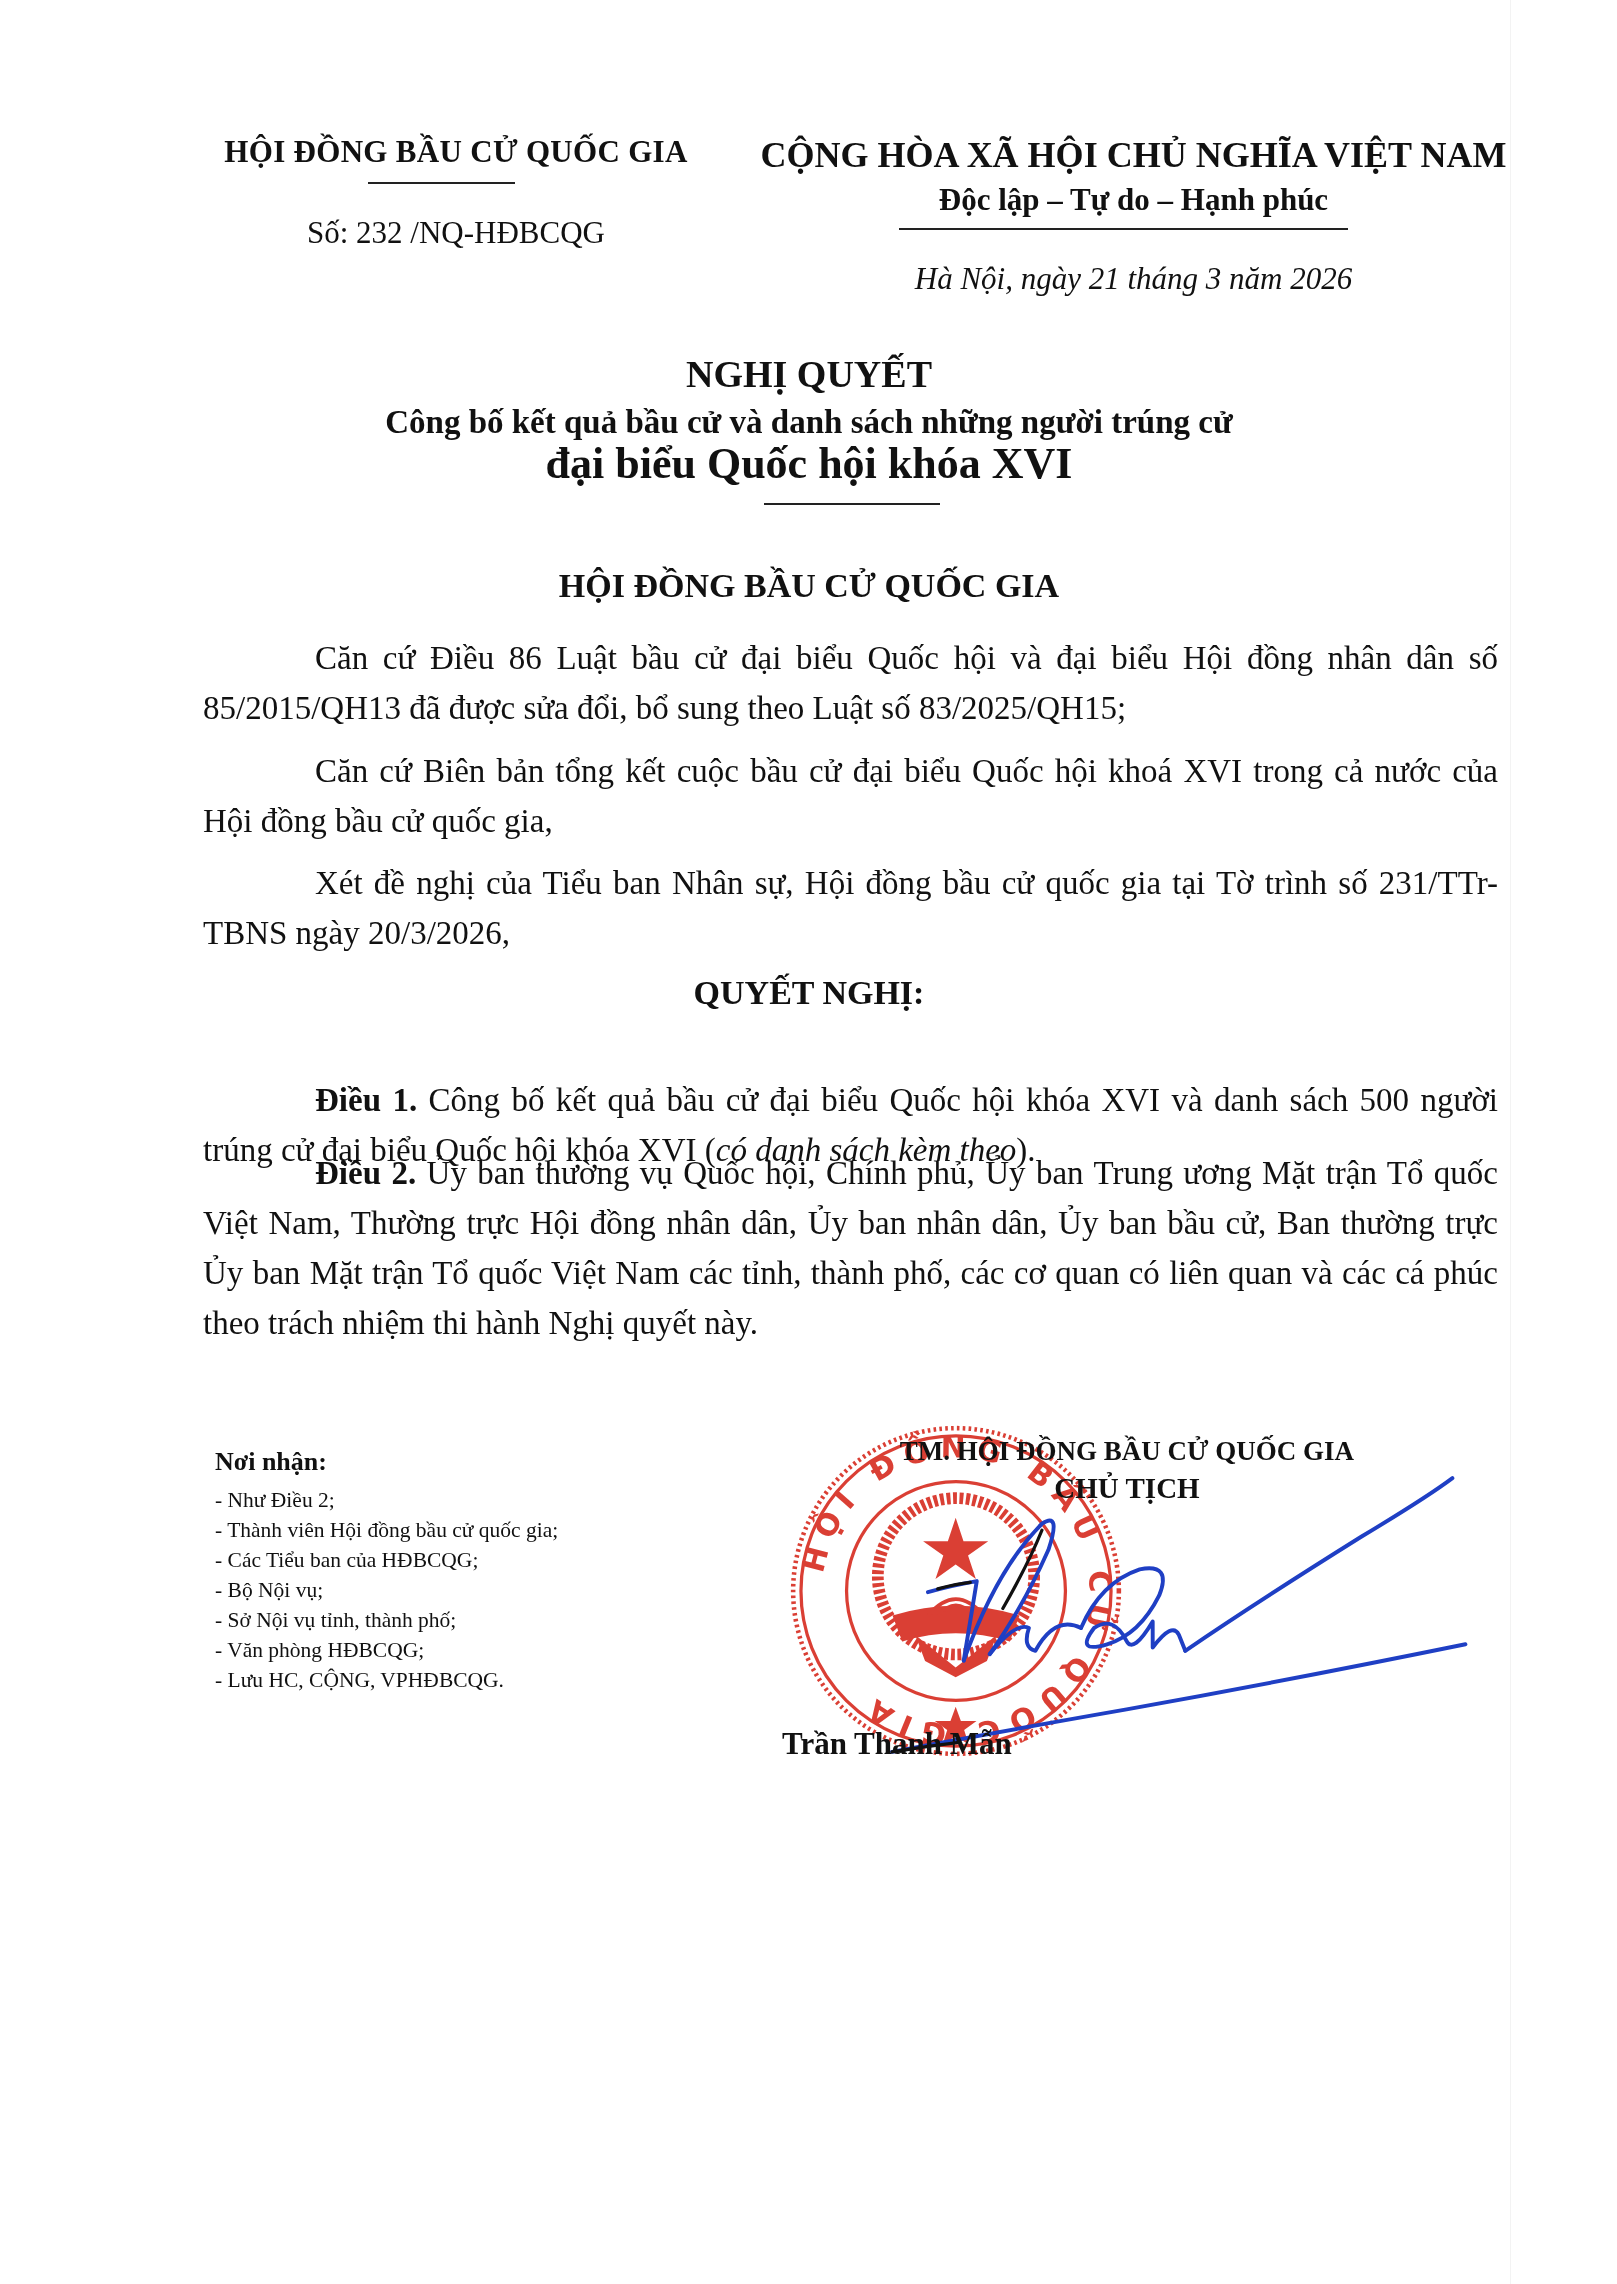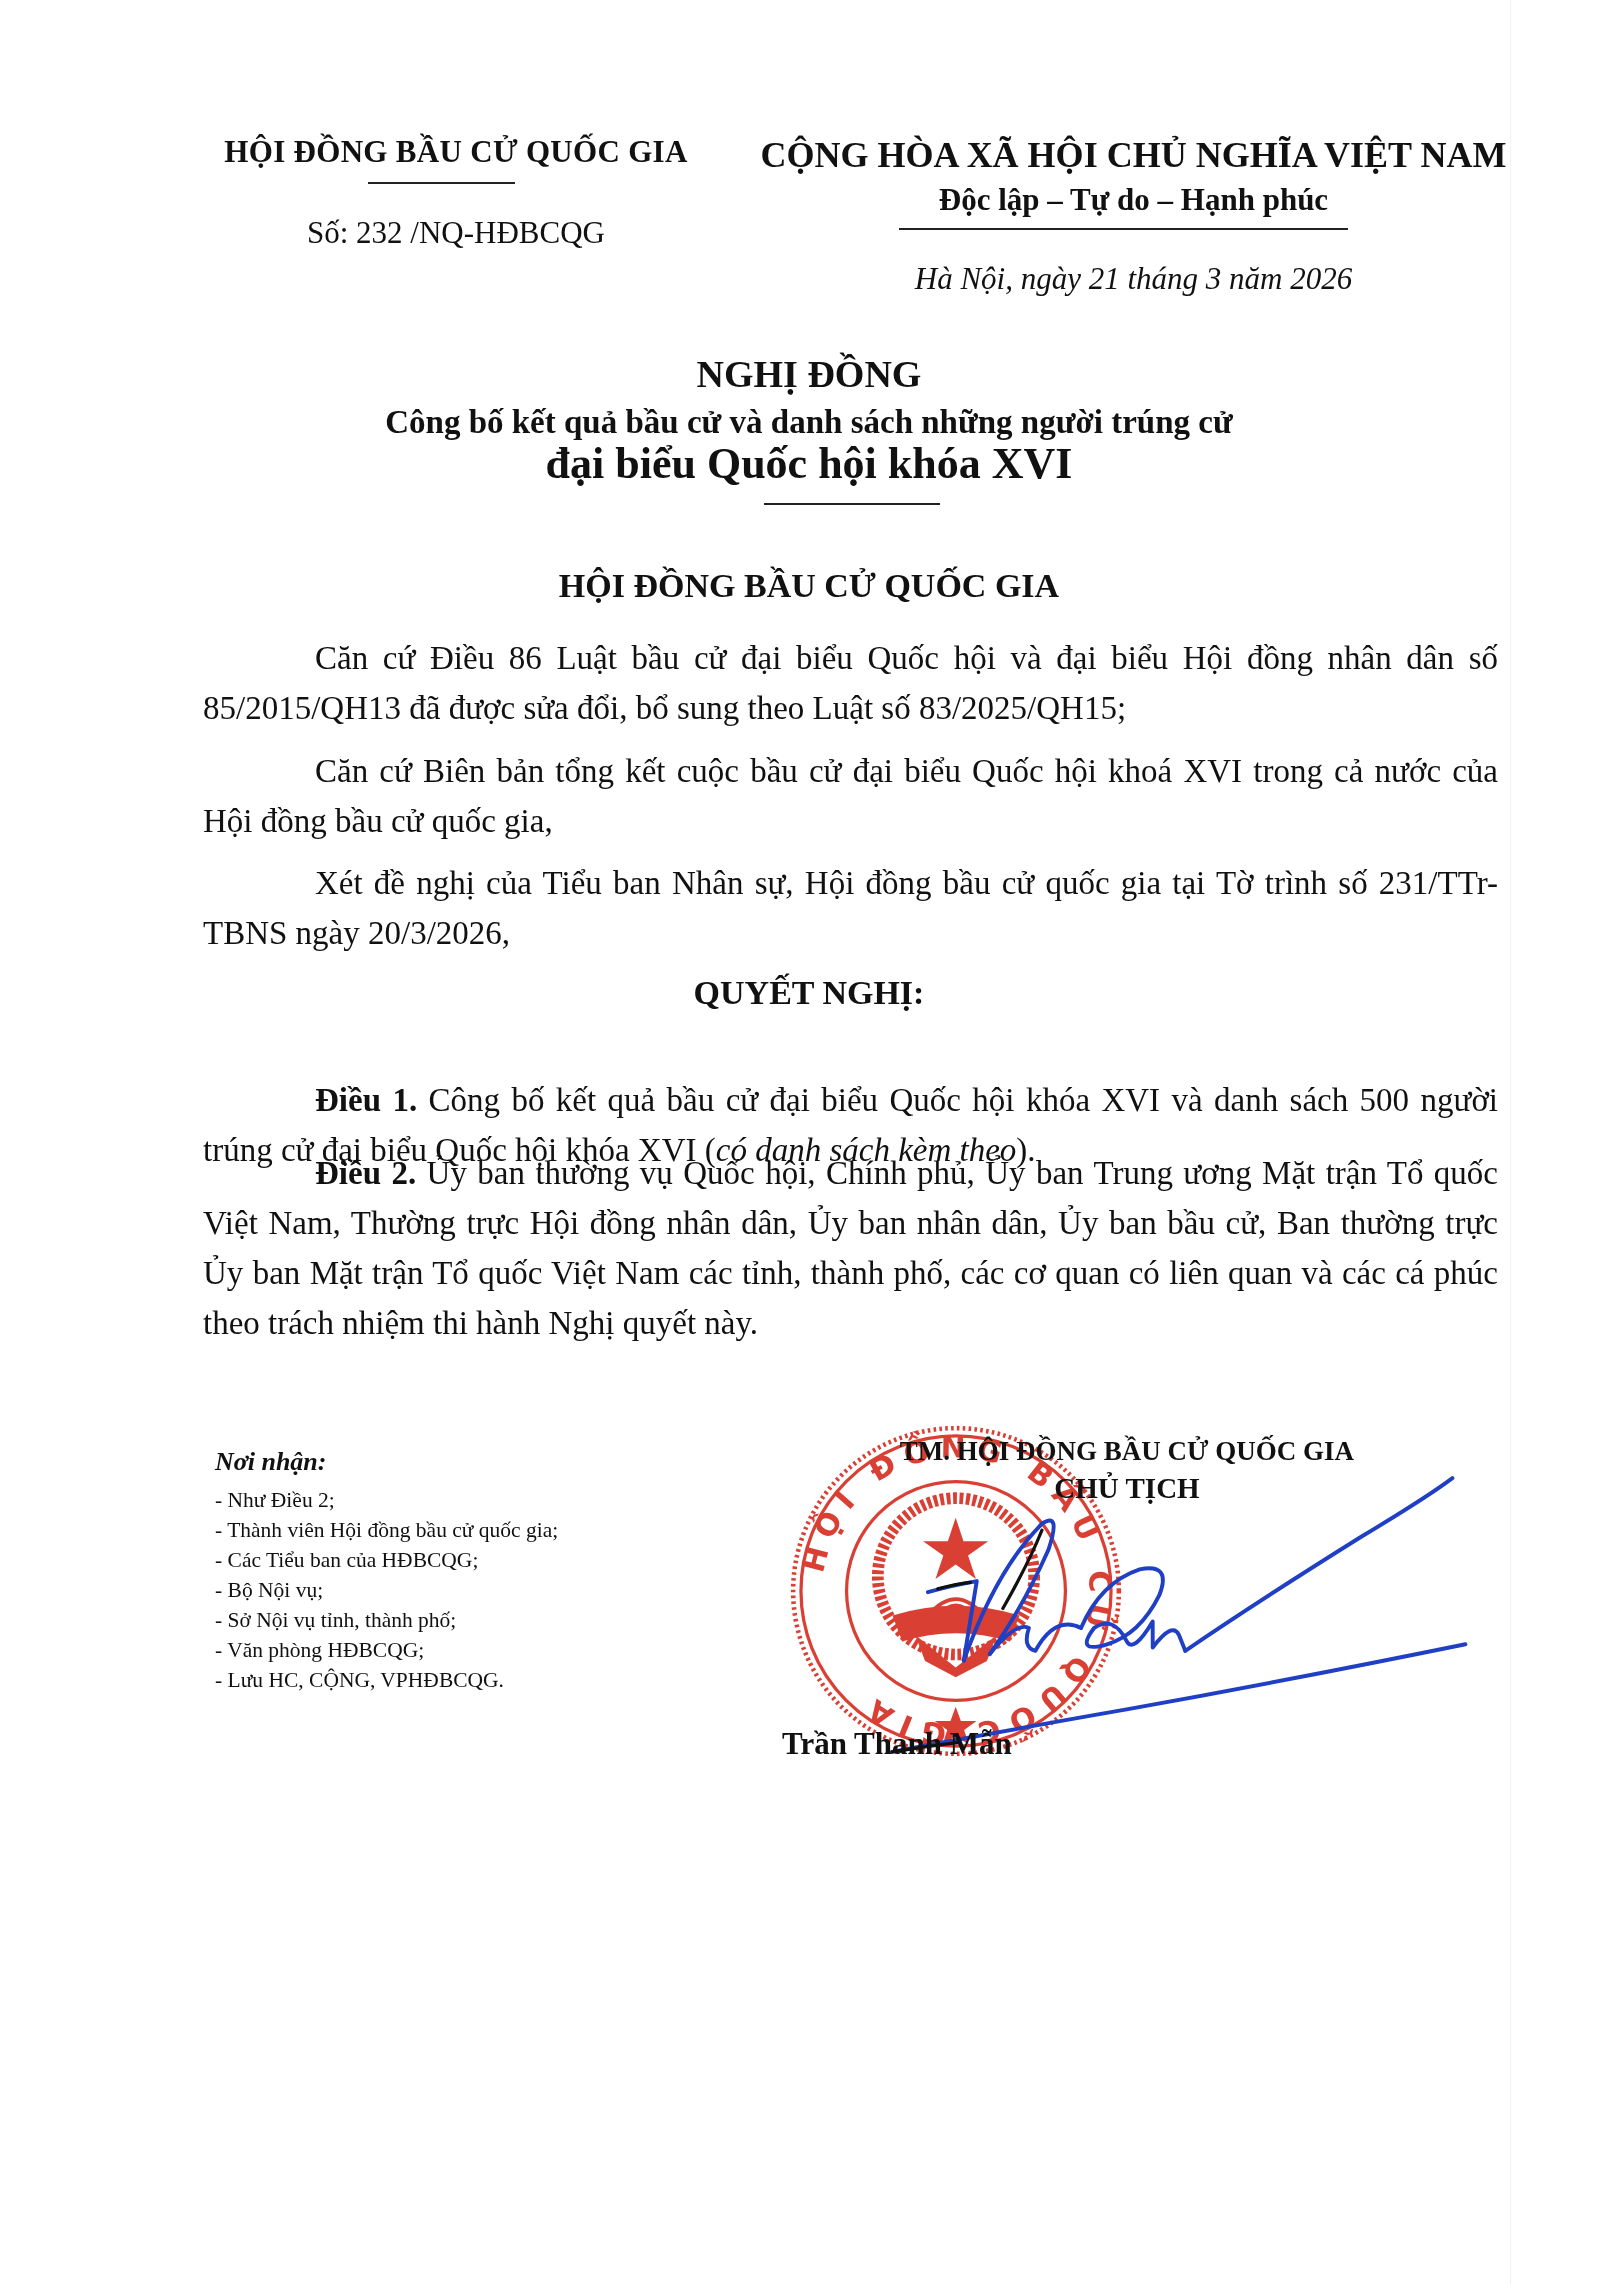--- a/index.html
+++ b/index.html
@@ -85,21 +85,21 @@
     .decide-heading {
       left: 0; top: 974px; width: 1618px;
       text-align: center; font-size: 34px; font-weight: bold;
     }
     .para-4 { top: 1075px; }
     .para-5 { top: 1148px; }
 
     
     .recip-title {
       left: 215px; top: 1447px;
-      font-size: 26px; font-weight: bold; font-style: italic;
+      font-size: 26px; font-weight: bold; 
     }
     .recip-list {
       left: 215px; top: 1485px;
       font-size: 21.5px; line-height: 30px;
       margin: 0; padding: 0; list-style: none;
     }
 
     
     .sig-org {
       left: 782px; top: 1436px; width: 690px;
@@ -129,21 +129,21 @@
 
 <div class="abs hdr-left-org">HỘI ĐỒNG BẦU CỬ QUỐC GIA</div>
 <div class="abs hdr-left-rule"></div>
 <div class="abs hdr-left-num">Số: 232 /NQ-HĐBCQG</div>
 
 <div class="abs hdr-right-country">CỘNG HÒA XÃ HỘI CHỦ NGHĨA VIỆT NAM</div>
 <div class="abs hdr-right-motto">Độc lập – Tự do – Hạnh phúc</div>
 <div class="abs hdr-right-rule"></div>
 <div class="abs hdr-right-date">Hà Nội, ngày 21 tháng 3 năm 2026</div>
 
-<div class="abs title-main">NGHỊ ĐỒNG</div>
+<div class="abs title-main">NGHỊ QUYẾT</div>
 <div class="abs title-sub1">Công bố kết quả bầu cử và danh sách những người trúng cử</div>
 <div class="abs title-sub2">đại biểu Quốc hội khóa XVI</div>
 <div class="abs title-rule"></div>
 
 <div class="abs council-heading">HỘI ĐỒNG BẦU CỬ QUỐC GIA</div>
 
 <div class="abs para para-1">Căn cứ Điều 86 Luật bầu cử đại biểu Quốc hội và đại biểu Hội đồng nhân dân số 85/2015/QH13 đã được sửa đổi, bổ sung theo Luật số 83/2025/QH15;</div>
 <div class="abs para para-2">Căn cứ Biên bản tổng kết cuộc bầu cử đại biểu Quốc hội khoá XVI trong cả nước của Hội đồng bầu cử quốc gia,</div>
 <div class="abs para para-3">Xét đề nghị của Tiểu ban Nhân sự, Hội đồng bầu cử quốc gia tại Tờ trình số 231/TTr-TBNS ngày 20/3/2026,</div>
 

